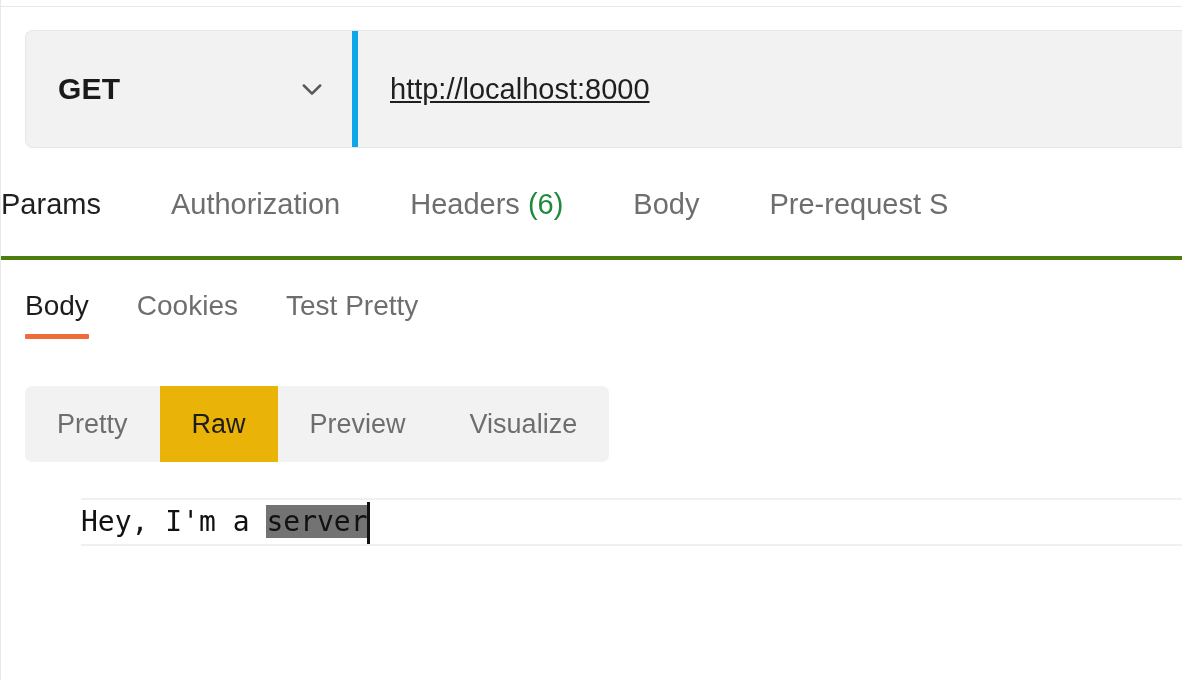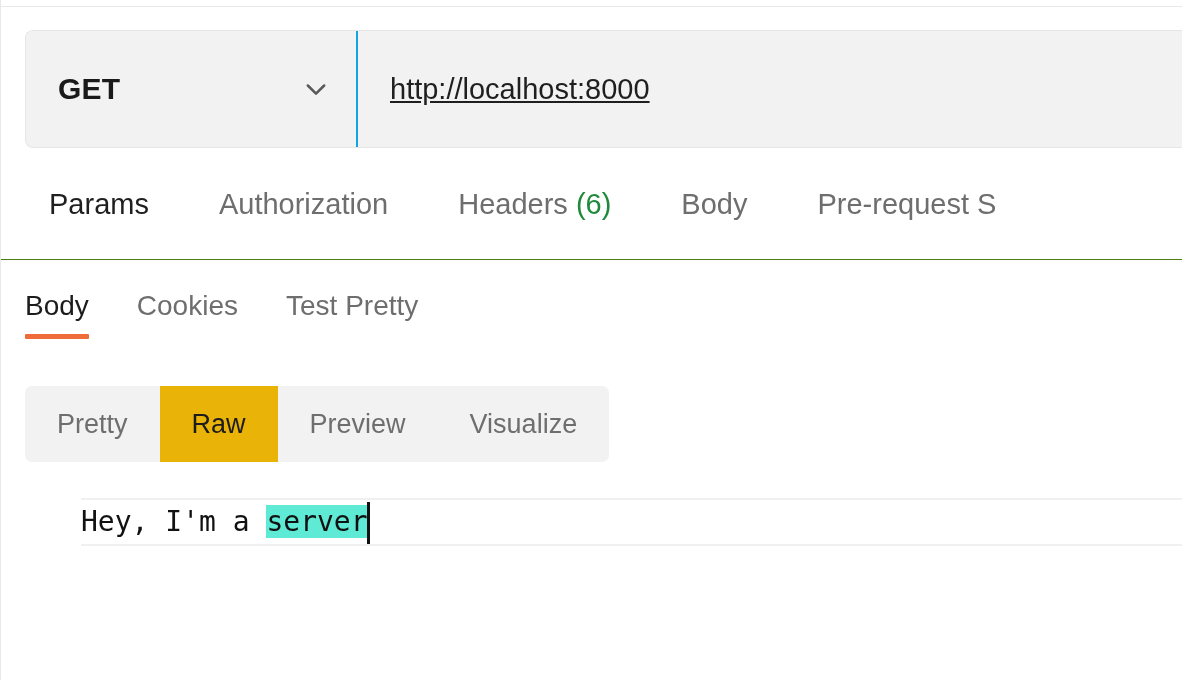--- a/index.html
+++ b/index.html
@@ -51,21 +51,21 @@
     overflow: hidden;
   }
   .method-select {
     width: 332px;
     flex: 0 0 332px;
     display: flex;
     align-items: center;
     justify-content: space-between;
     padding: 0 26px 0 32px;
     box-sizing: border-box;
-    border-right: 2px solid #0ea5e9;
+    border-right: 6px solid #0ea5e9;
     background: #f2f2f2;
     cursor: pointer;
     user-select: none;
   }
   .method-label {
     font-size: 30px;
     font-weight: 700;
     color: #1a1a1a;
     letter-spacing: 0.2px;
   }
@@ -91,23 +91,22 @@
 
   
   .request-tabs {
     position: absolute;
     left: 0;
     right: 0;
     top: 170px;
     height: 90px;
     display: flex;
     align-items: flex-start;
-    padding-left: 48px;
-    box-sizing: border-box;
-    border-bottom: 1px solid #4d7c0f;
+    box-sizing: border-box;
+    border-bottom: 4px solid #4d7c0f;
     white-space: nowrap;
   }
   .request-tabs .tab {
     font-size: 29px;
     color: #6e6e6e;
     margin-right: 70px;
     padding-top: 18px;
     cursor: pointer;
     user-select: none;
   }
@@ -198,21 +197,21 @@
     box-sizing: border-box;
   }
   .code-text {
     font-family: "DejaVu Sans Mono", "Liberation Mono", monospace;
     font-size: 28px;
     color: #111111;
     white-space: pre;
     line-height: 44px;
   }
   .code-text .sel {
-    background: #5eead4;
+    background: #737373;
     margin-top: 32px;
   }
   .caret {
     display: inline-block;
     width: 3px;
     height: 42px;
     background: #111111;
     vertical-align: middle;
     margin-left: -1px;
   }

